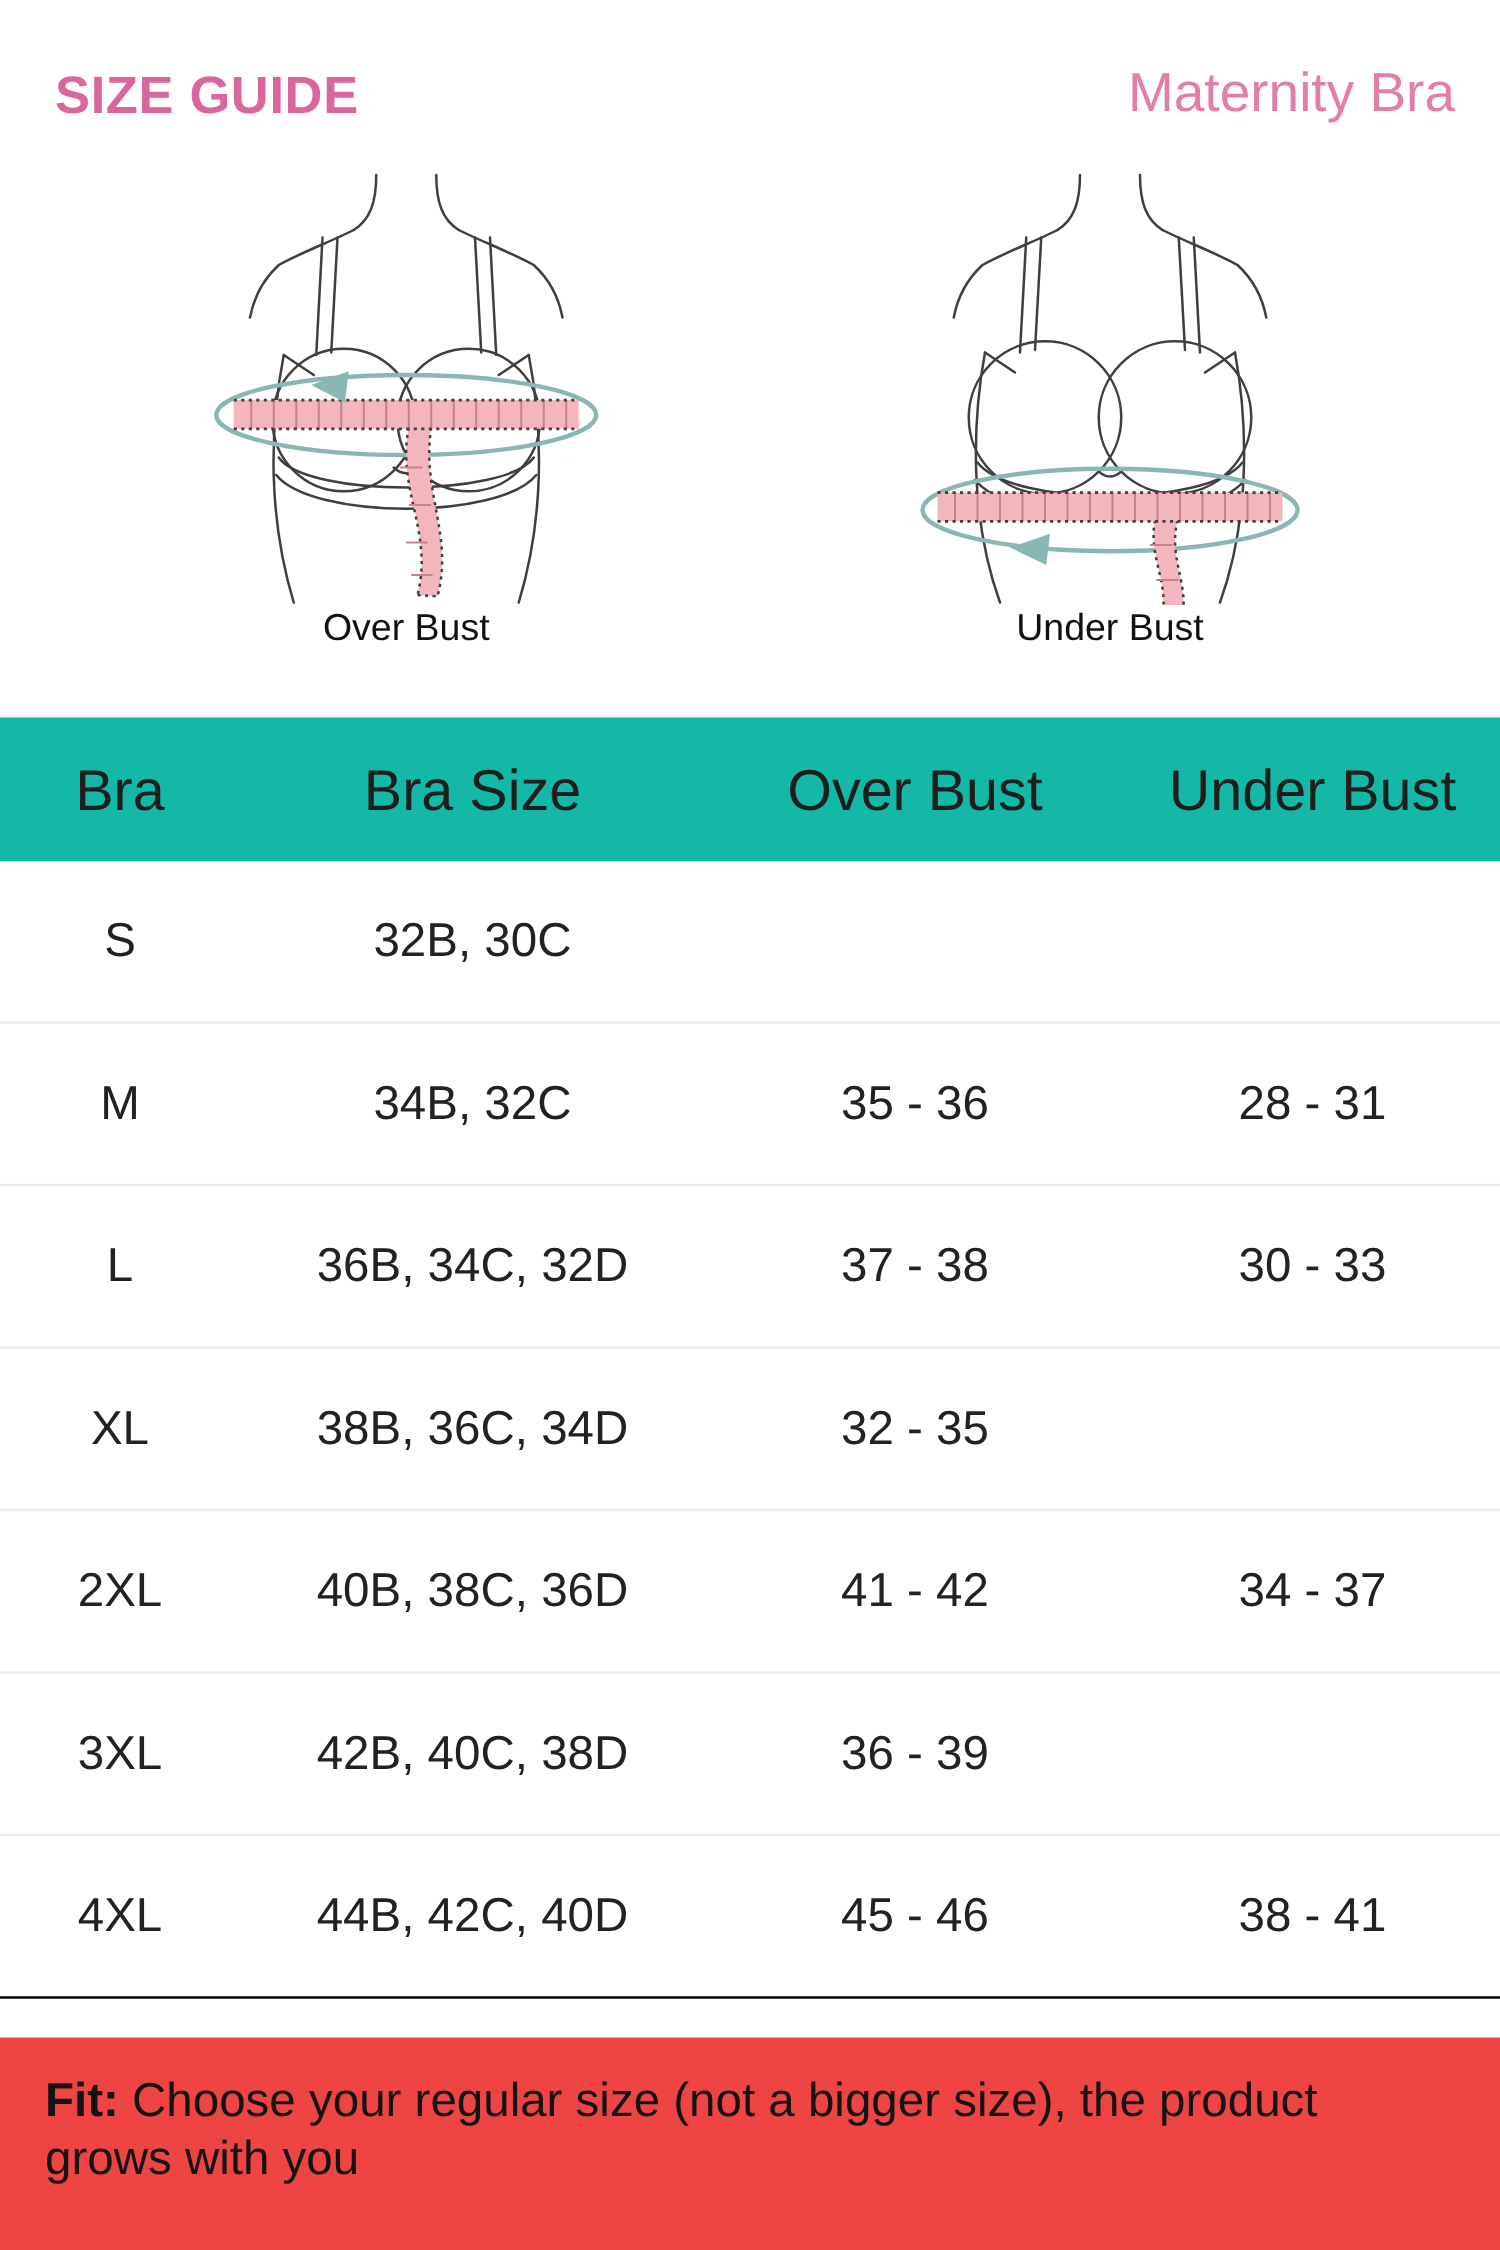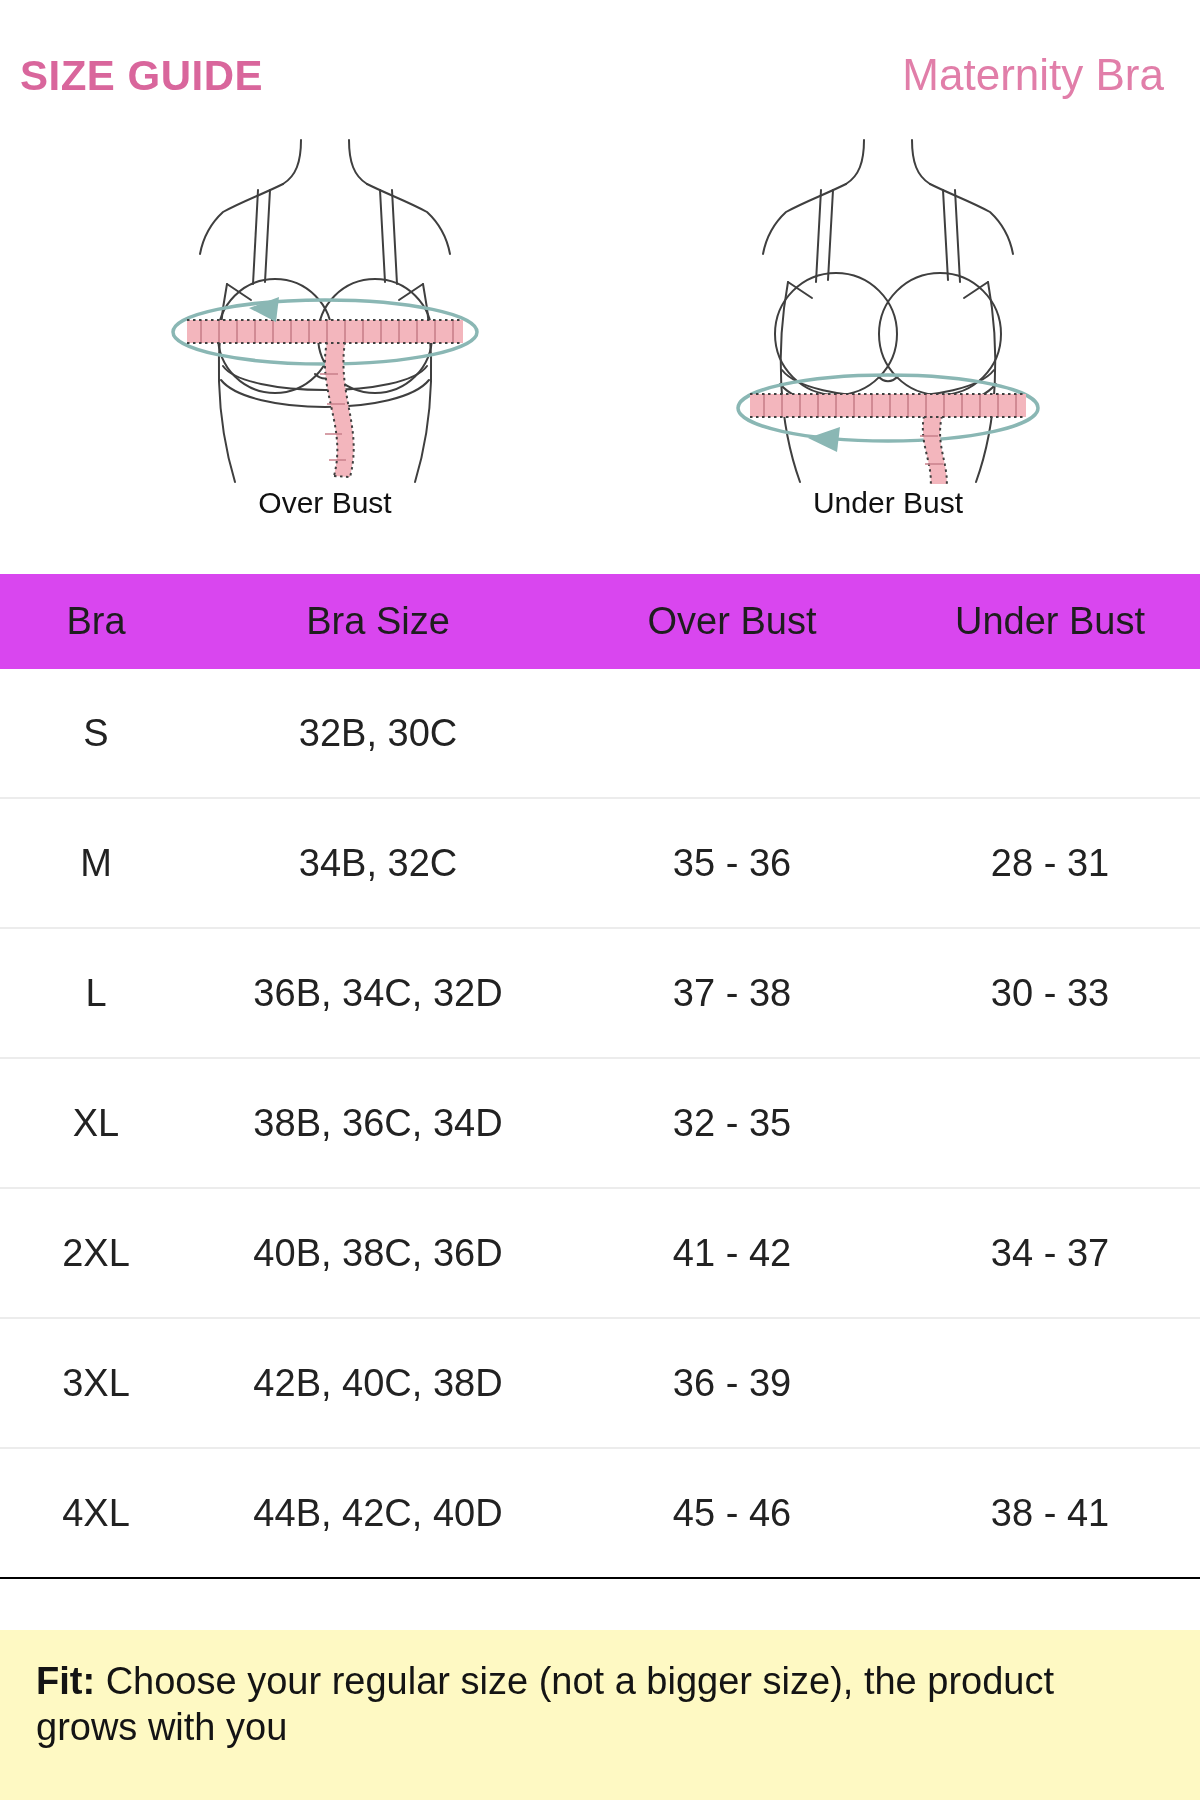--- a/index.html
+++ b/index.html
@@ -1,39 +1,39 @@
 <!DOCTYPE html>
 <html><head>
 <meta charset="utf-8">
 <style>
   * { margin:0; padding:0; box-sizing:border-box; }
   html,body { background:#ffffff; }
   body { width:1200px; height:1800px; font-family:"Liberation Sans", sans-serif; color:#1c1c1c; }
   .page { position:relative; width:1200px; height:1800px; background:#fff; overflow:hidden; }
 
   
-  .top-bar { display:flex; justify-content:space-between; align-items:flex-end; padding:50px 36px 0 20px; }
+  .top-bar { display:flex; justify-content:space-between; align-items:flex-end; padding:50px 36px 0 44px; }
   .guide-title { font-size:42px; font-weight:700; letter-spacing:0.5px; color:#d9669c; }
   .product-label { font-size:44px; font-weight:400; color:#e17ea9; }
 
   
   .diagrams { display:flex; justify-content:space-between; padding:0 152px 0 165px; margin-top:36px; }
   .figure { width:320px; display:flex; flex-direction:column; align-items:center; }
   .figure svg { width:320px; height:348px; display:block; }
   .figure-caption { font-size:30px; color:#111; margin-top:2px; white-space:nowrap; }
 
   
   .size-table { margin-top:54px; }
   .trow { display:grid; grid-template-columns:16% 31% 28% 25%; align-items:center; text-align:center; }
-  .thead { background:#d946ef; height:95px; font-size:38px; font-weight:500; color:#1e1e1e; }
+  .thead { background:#14b8a6; height:115px; font-size:46px; font-weight:500; color:#1e1e1e; }
   .tbody-row { height:130px; font-size:38px; font-weight:400; color:#222; border-bottom:2px solid #ececec; }
   .tbody-row:last-child { border-bottom:2px solid #000000; }
 
   
-  .fit-note { position:absolute; left:0; right:0; bottom:0; height:170px; background:#fef9c3;
+  .fit-note { position:absolute; left:0; right:0; bottom:0; height:170px; background:#ef4444;
               padding:28px 36px; font-size:38px; line-height:46px; color:#141414; }
   .fit-note b { font-weight:700; }
 </style>
 </head>
 <body>
 
 <div class="page">
 
   <div class="top-bar">
     <div class="guide-title">SIZE GUIDE</div>

